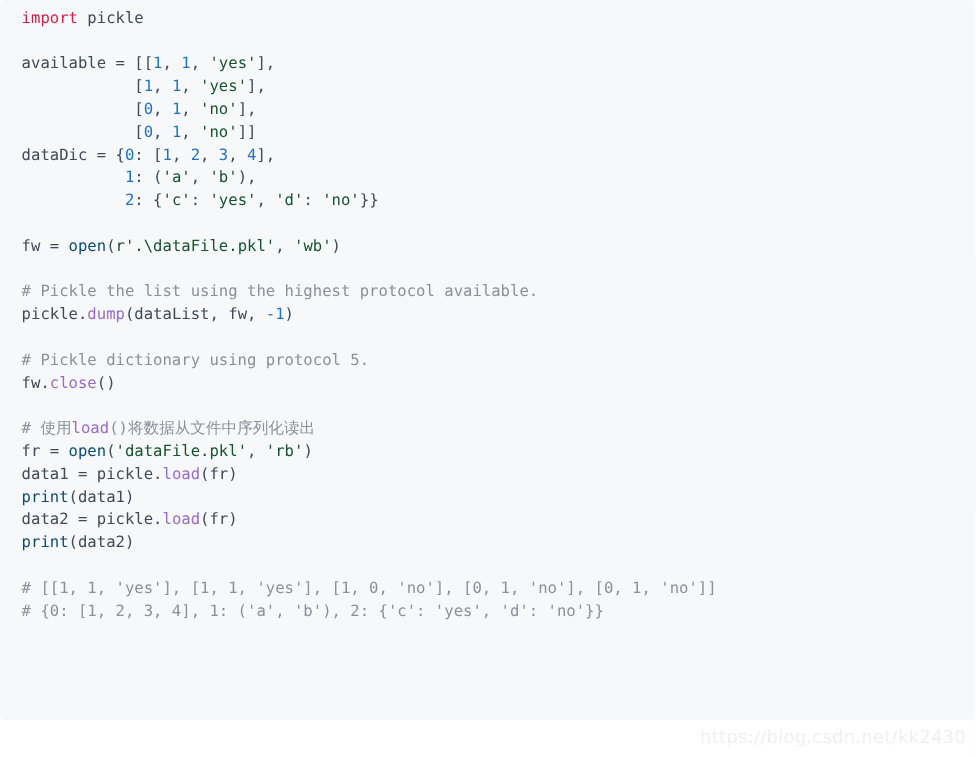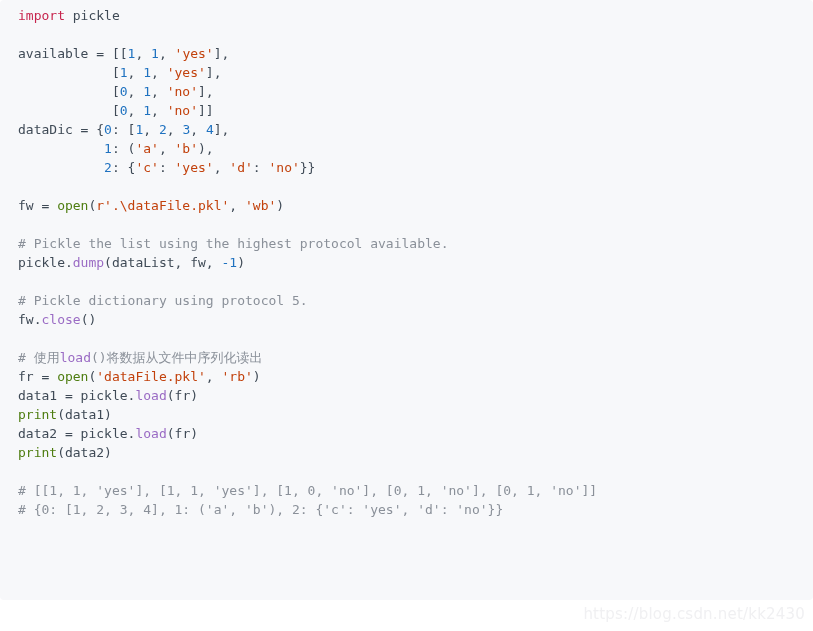--- a/index.html
+++ b/index.html
@@ -44,24 +44,24 @@
     color: #3f4a56;
     letter-spacing: 0px;
   }
 
   .code-line.blank {
     height: 19px;
   }
 
   
   .tok-kw       { color: #c7254e; }
-  .tok-builtin  { color: #4d7c0f; }
+  .tok-builtin  { color: #0c4a6e; }
   .tok-func     { color: #9a6bc4; }
   .tok-num      { color: #1f72c0; }
-  .tok-str      { color: #c2410c; }
+  .tok-str      { color: #14532d; }
   .tok-name     { color: #3f4a56; }
   .tok-op       { color: #3f4a56; }
   .tok-comment  { color: #8a9099; }
   .tok-comment .tok-cfunc { color: #9a6bc4; }
 
   #watermark {
     position: absolute;
     right: 8px;
     bottom: 8px;
     font-family: "DejaVu Sans", "Liberation Sans", sans-serif;

